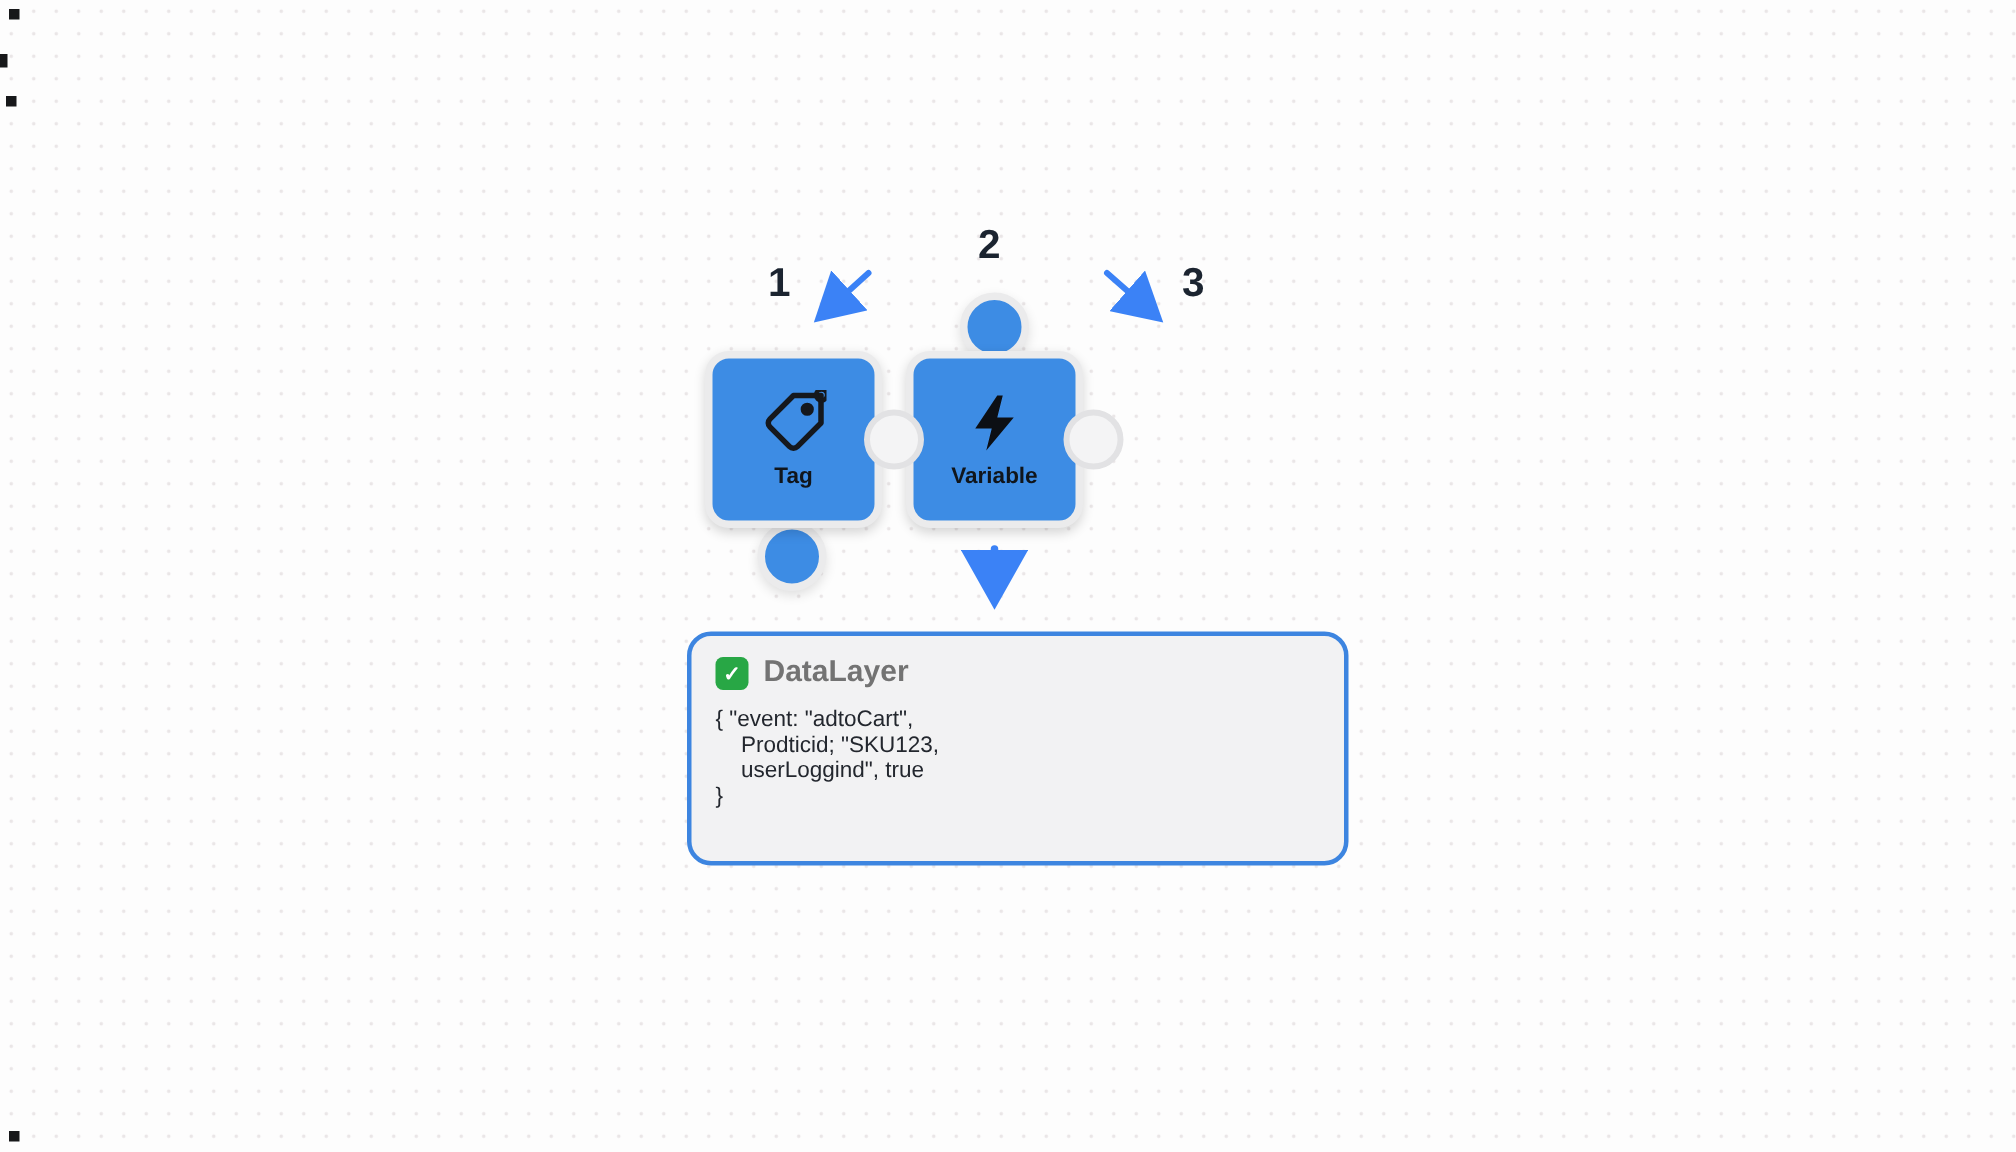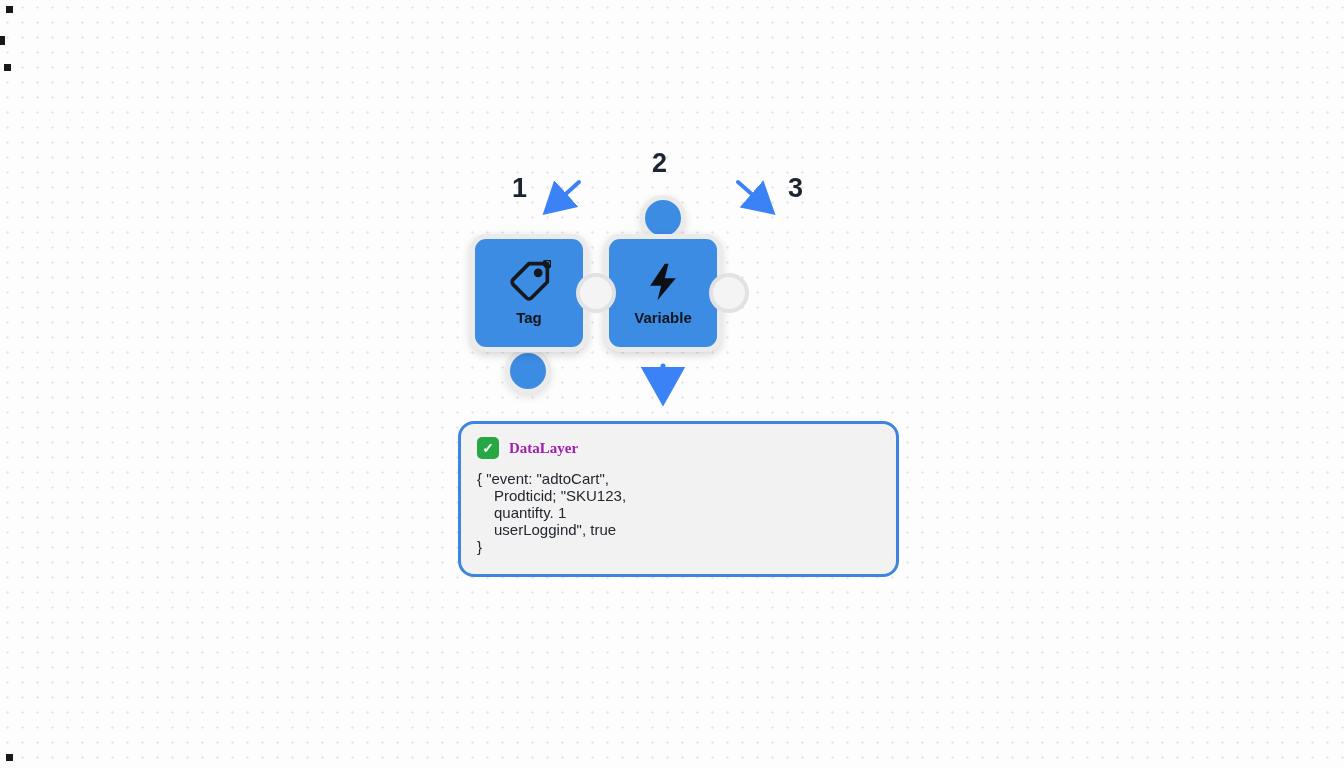--- a/index.html
+++ b/index.html
@@ -64,21 +64,21 @@
     padding:13px 16px;
     z-index:5;
   }
   .dl-header { display:flex; align-items:center; gap:10px; }
   .checkbox {
     width:22px; height:22px; border-radius:5px;
     background:#28a745; color:#ffffff;
     display:flex; align-items:center; justify-content:center;
     font-size:14px; font-weight:700;
   }
-  .dl-title { color:#a21caf; font-weight:700; font-size:15px;font-family:Liberation Serif, serif; }
+  .dl-title { color:#737373; font-weight:700; font-size:20px; }
   .code { margin-top:11px; font-size:15px; line-height:17px; color:#23272e; }
   .code-line { white-space:pre; }
   .indent { padding-left:17px; }
 
   
   .stray { position:absolute; background:#17181a; }
   .stray-a { left:6px;  top:6px;   width:7px; height:7px; }
   .stray-b { left:0px;  top:36px;  width:5px; height:9px; }
   .stray-c { left:4px;  top:64px;  width:7px; height:7px; }
   .stray-d { left:6px;  top:754px; width:7px; height:7px; }
@@ -134,19 +134,18 @@
   <div class="socket socket-right"></div>
 
   <div class="datalayer">
     <div class="dl-header">
       <span class="checkbox">✓</span>
       <span class="dl-title">DataLayer</span>
     </div>
     <div class="code">
       <div class="code-line">{ "event: "adtoCart",</div>
       <div class="code-line indent">Prodticid; "SKU123,</div>
-      <div class="code-line indent">quantifty. 1</div>
       <div class="code-line indent">userLoggind", true</div>
       <div class="code-line">}</div>
     </div>
   </div>
 
 </div>
 
 </body></html>

